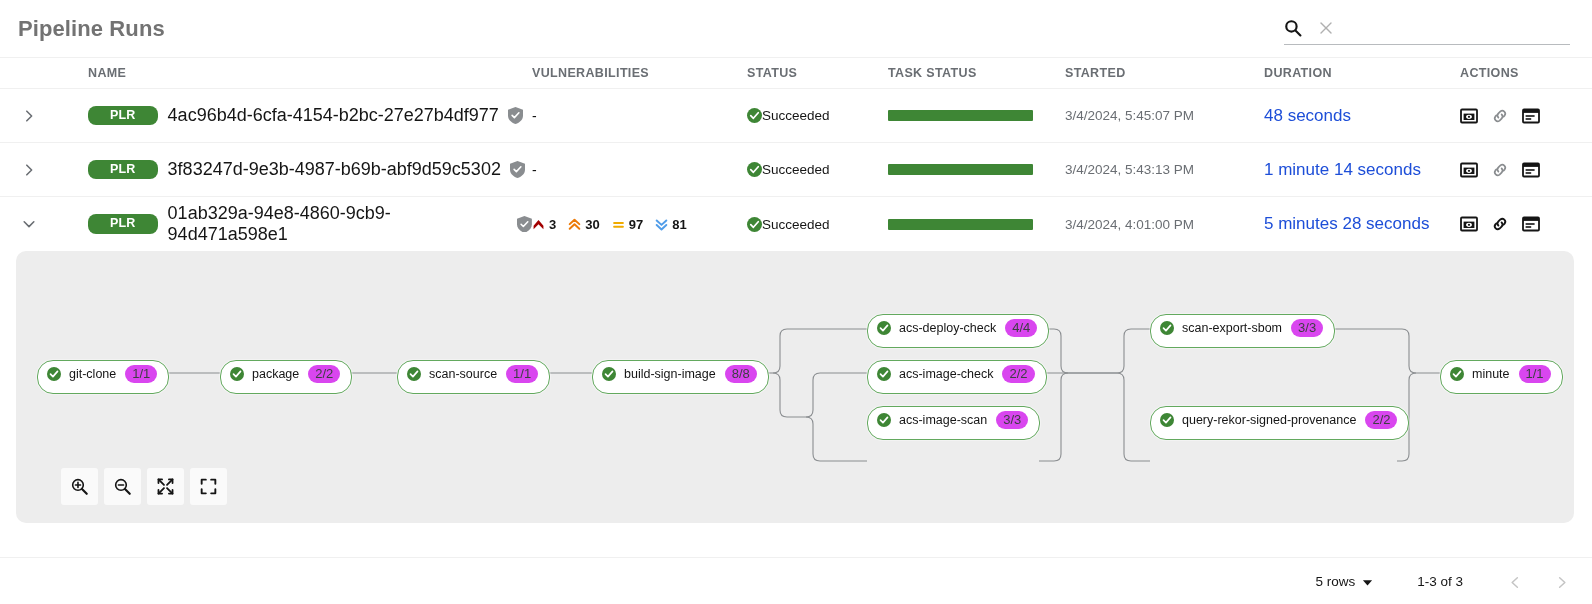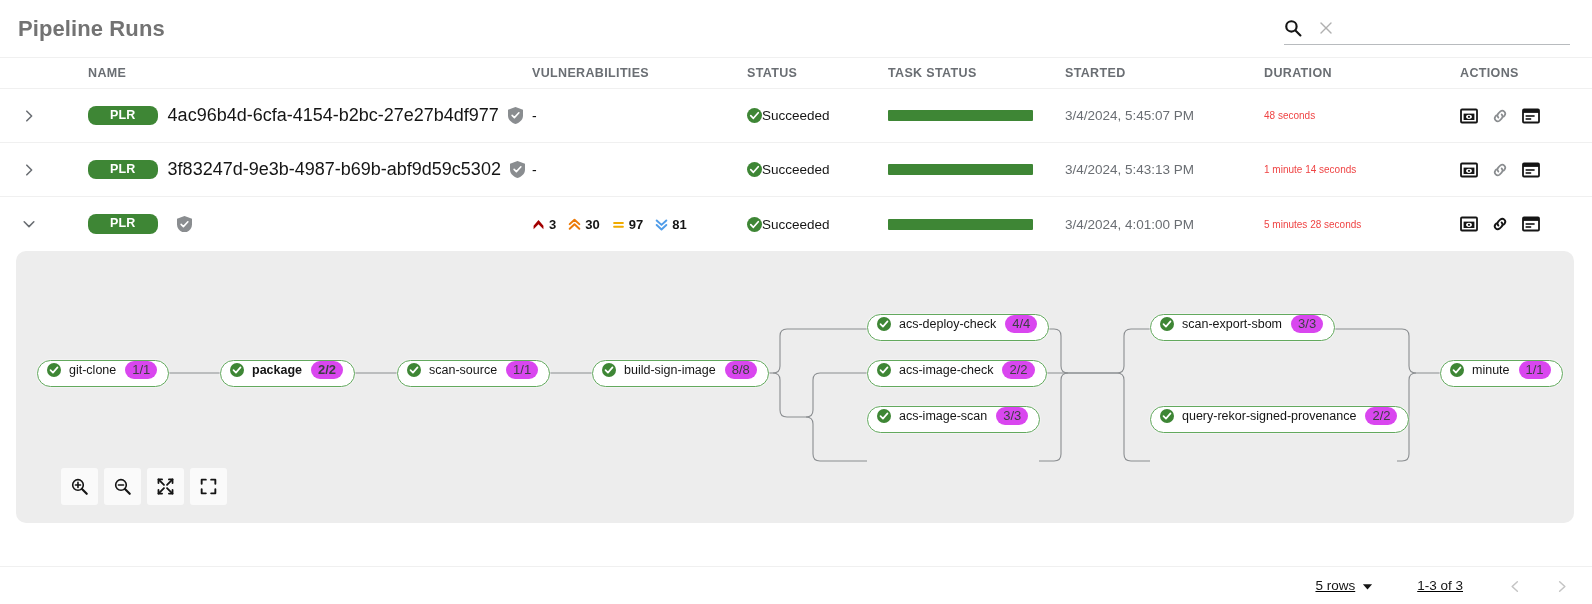--- a/index.html
+++ b/index.html
@@ -122,21 +122,21 @@
   .ok-circle { width: 15px; height: 15px; color: #3e8635; flex: 0 0 auto; }
 
   .task-bar {
     width: 145px;
     height: 11px;
     background: #3e8635;
     border-radius: 1px;
   }
 
   .started { color: #6a6e73; font-size: 13.5px; }
-  .duration { color: #ef4444; font-size: 10px; }
+  .duration { color: #1d4ed8; font-size: 17px; }
 
   .actions { display: flex; align-items: center; gap: 13px; }
   .act-btn {
     width: 18px; height: 18px;
     color: #151515;
     cursor: pointer;
     display: block;
   }
   .act-btn.link { color: #8a8d90; }
   .act-btn.link.active { color: #151515; }
@@ -150,21 +150,21 @@
     border-radius: 10px;
     overflow: hidden;
   }
   .graph-canvas { position: absolute; inset: 0; }
   .graph-svg { position: absolute; left: 0; top: 0; }
 
   .node {
     position: absolute;
     display: flex;
     align-items: center;
-    height: 27px;
+    height: 34px;
     background: #ffffff;
     border: 1px solid #63a95e;
     border-radius: 16px;
     padding: 0 11px 7px 9px;
     white-space: nowrap;
     box-shadow: 0 0 0 1px rgba(255,255,255,.35);
     cursor: pointer;
   }
   .node .node-check { width: 14px; height: 14px; color: #3e8635; flex: 0 0 auto; margin-right: 8px; }
   .node .node-label { font-size: 12.5px; color: #151515; }
@@ -196,28 +196,27 @@
     cursor: pointer;
     color: #151515;
     padding: 0;
   }
   .tool-btn svg { width: 19px; height: 19px; display: block; }
 
   
   .footer {
     position: absolute;
     left: 0; right: 0; bottom: 0;
-    height: 38px;
+    height: 47px;
     border-top: 1px solid #f0f0f0;
     display: flex;
     align-items: center;
     justify-content: flex-end;
     padding-right: 24px;
     gap: 0;
-    text-decoration: underline;
   }
   .rows-select {
     display: flex;
     align-items: center;
     gap: 7px;
     font-size: 13.5px;
     color: #151515;
     cursor: pointer;
     margin-right: 44px;
   }
@@ -390,20 +389,21 @@
   <div class="row no-border">
     <div class="c-toggle">
       <span class="chev-toggle">
         <svg viewBox="0 0 16 16" fill="none" stroke="currentColor" stroke-width="1.8" stroke-linecap="round" stroke-linejoin="round">
             <polyline points="2.5,5.5 8,11 13.5,5.5"></polyline>
           </svg>
       </span>
     </div>
     <div class="c-name">
       <span class="plr-badge">PLR</span>
+      <span class="run-name">01ab329a-94e8-4860-9cb9-94d471a598e1</span>
       <span class="shield-icon">
         <svg viewBox="0 0 16 18" fill="currentColor">
             <path d="M8 0 L16 3 V9 C16 13.4 12.6 16.7 8 18 C3.4 16.7 0 13.4 0 9 V3 Z"></path>
             <path d="M4.4 8.9 L6.8 11.3 L11.6 6.2" fill="none" stroke="#fff" stroke-width="1.7" stroke-linecap="round" stroke-linejoin="round"></path>
           </svg>
       </span>
     </div>
     <div class="c-vuln">
       <div class="vuln-group">
         <span class="vuln-item">
@@ -513,21 +513,21 @@
 
       <div class="node" style="left:21px;  top:109px;">
         <span class="node-check"><svg viewBox="0 0 16 16" fill="currentColor">
               <circle cx="8" cy="8" r="8"></circle>
               <path d="M4 8.2 L6.8 11 L12 5" fill="none" stroke="#fff" stroke-width="1.9" stroke-linecap="round" stroke-linejoin="round"></path>
             </svg></span>
         <span class="node-label">git-clone</span>
         <span class="node-count">1/1</span>
       </div>
 
-      <div class="node" style="left:204px; top:109px;font-weight:bold;">
+      <div class="node" style="left:204px; top:109px;">
         <span class="node-check"><svg viewBox="0 0 16 16" fill="currentColor">
               <circle cx="8" cy="8" r="8"></circle>
               <path d="M4 8.2 L6.8 11 L12 5" fill="none" stroke="#fff" stroke-width="1.9" stroke-linecap="round" stroke-linejoin="round"></path>
             </svg></span>
         <span class="node-label">package</span>
         <span class="node-count">2/2</span>
       </div>
 
       <div class="node" style="left:381px; top:109px;">
         <span class="node-check"><svg viewBox="0 0 16 16" fill="currentColor">

